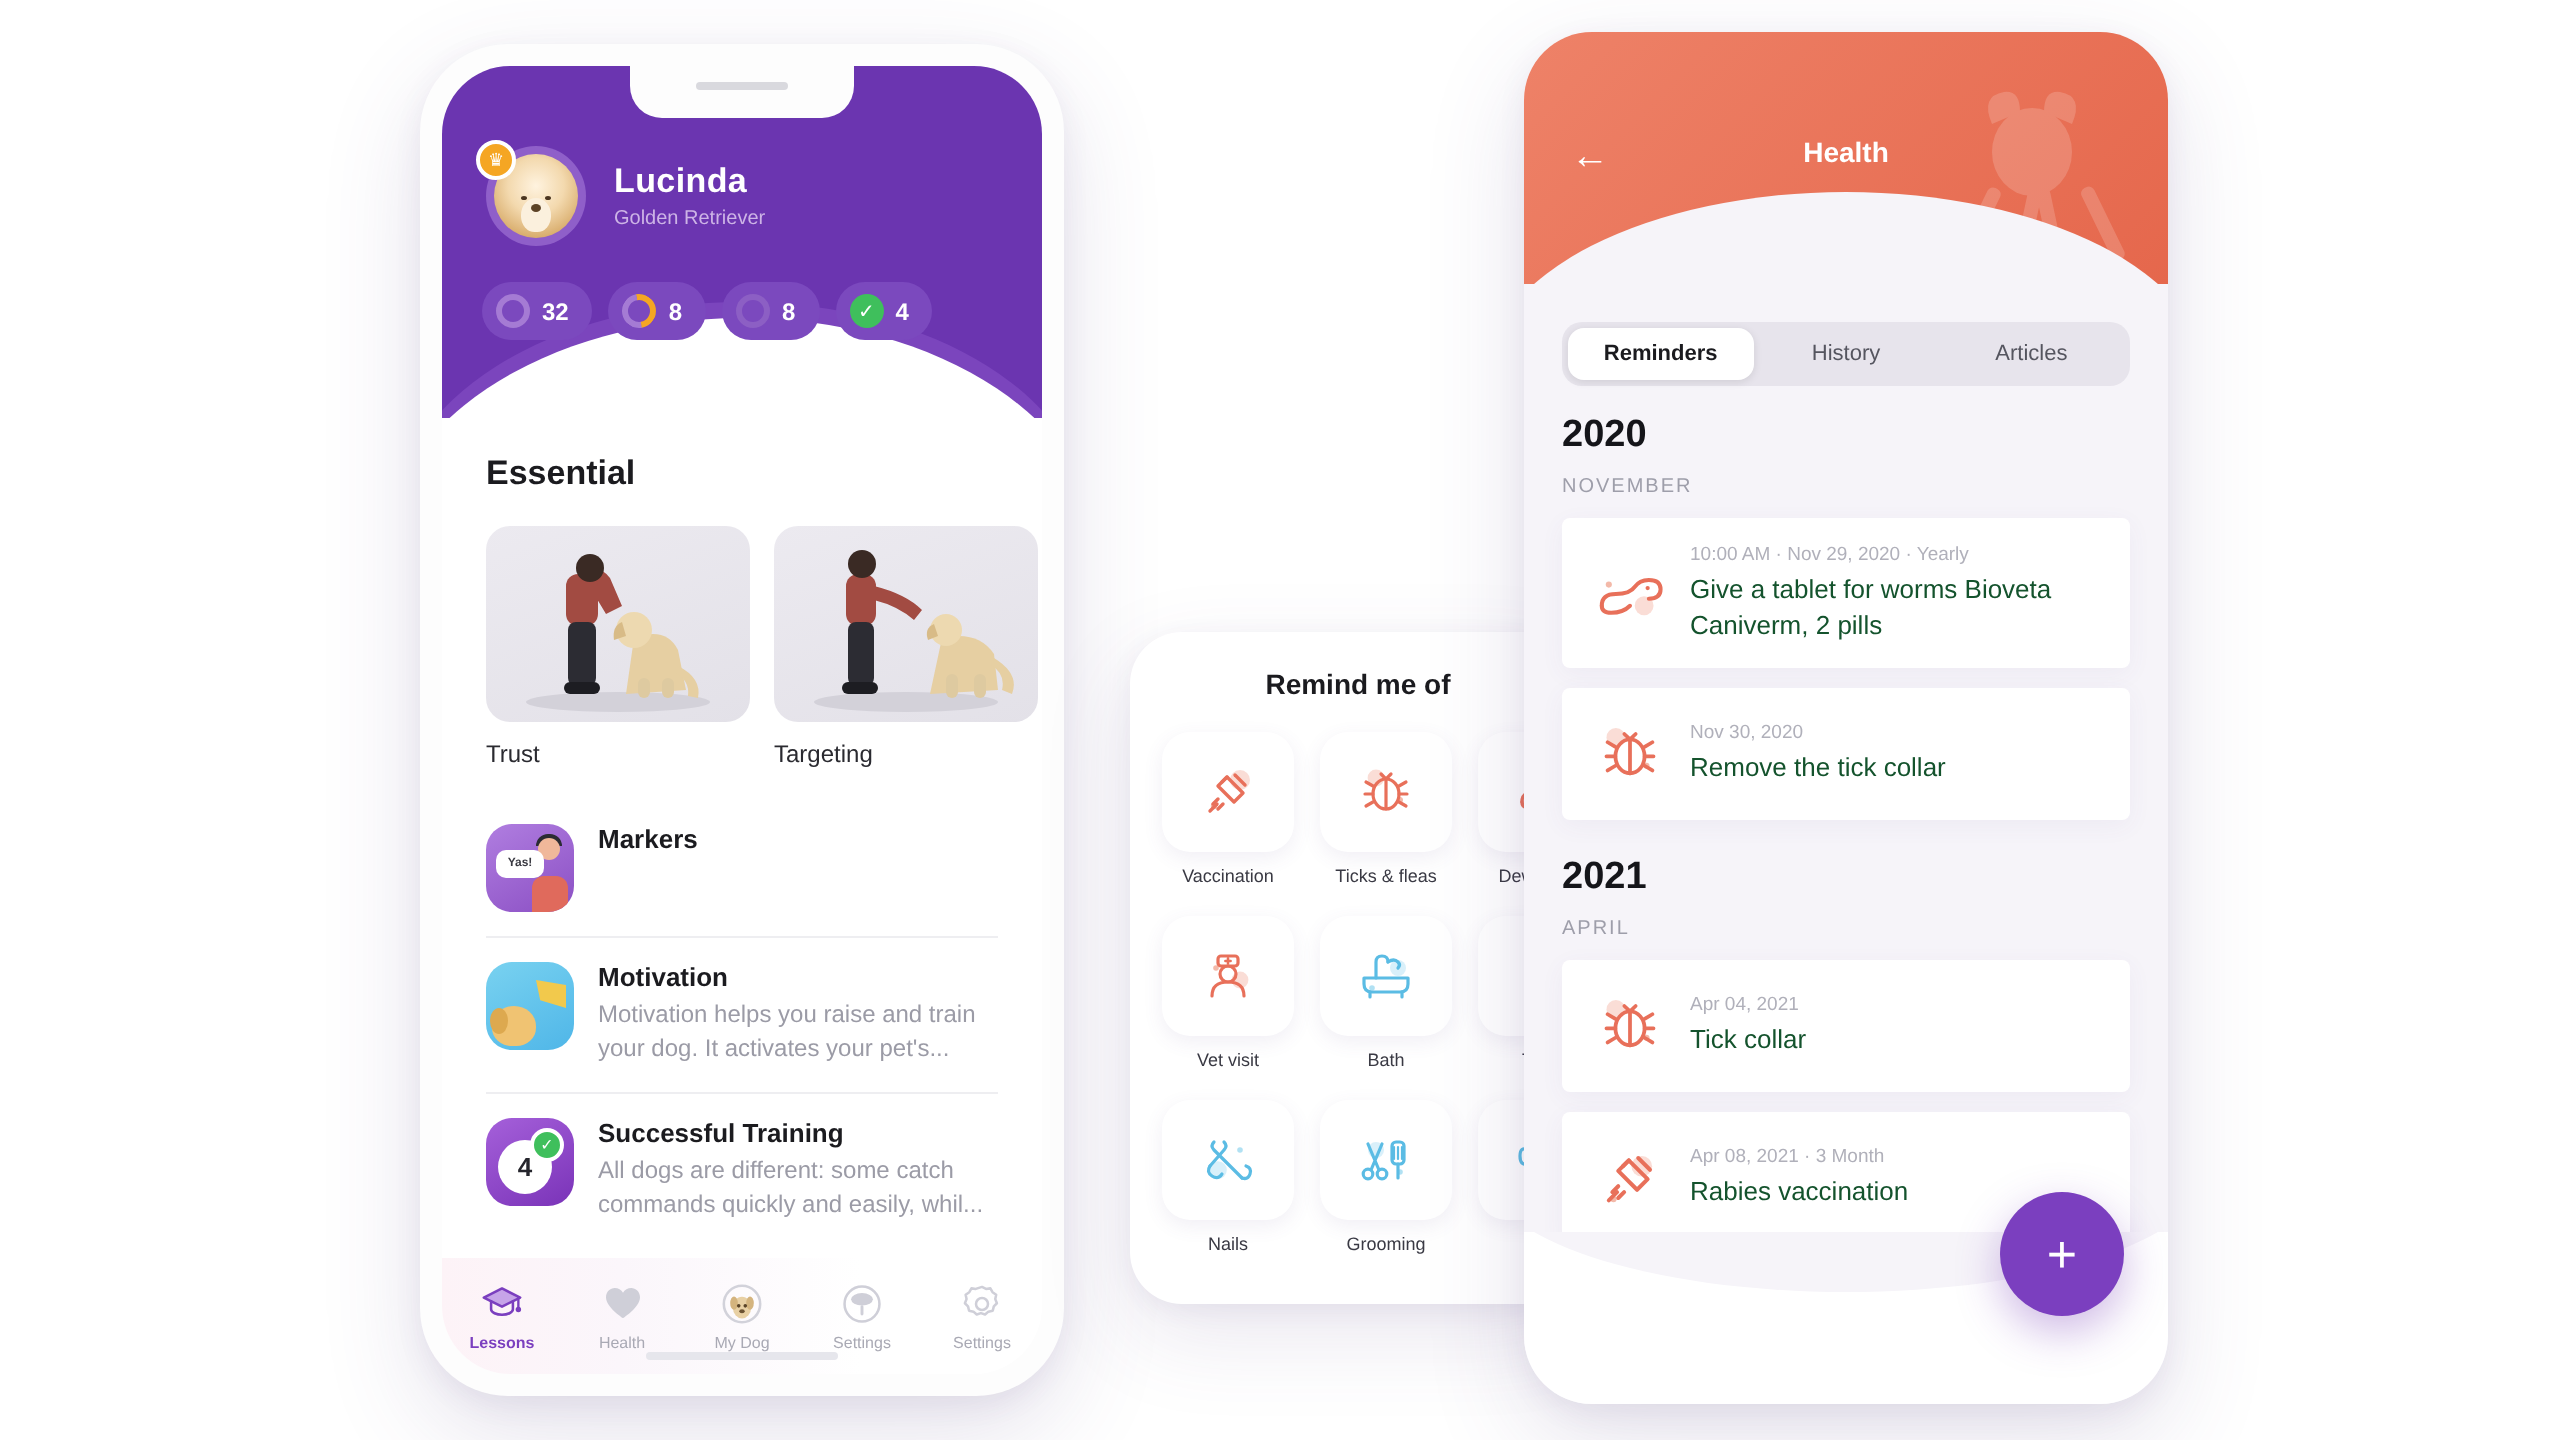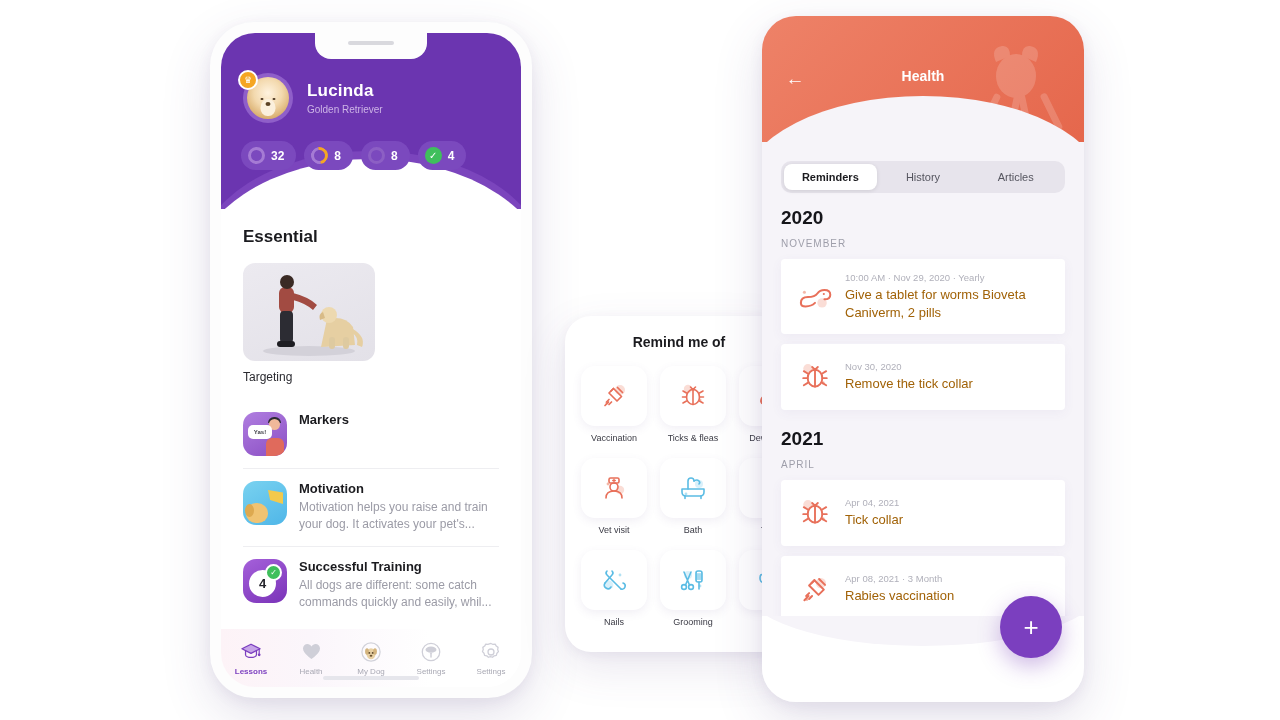--- a/index.html
+++ b/index.html
@@ -223,21 +223,21 @@
   .r-body { position: absolute; left: 0; top: 185px; width: 322px; padding: 0 19px; }
   .year { font-size: 19px; font-weight: bold; color: #15151a; margin-top: 6px; }
   .month { font-size: 10px; color: #9e9eaa; letter-spacing: 1px; margin-top: 9px; }
   .rem-card {
     display: flex; gap: 10px; align-items: center;
     background: #fff; border-radius: 4px; padding: 13px 14px; margin-top: 10px;
     box-shadow: 0 3px 12px rgba(100,80,140,0.055);
   }
   .rem-ic { width: 40px; flex: 0 0 40px; height: 40px; position: relative; }
   .rem-meta { font-size: 9.5px; color: #b0b0ba; }
-  .rem-txt { font-size: 13px; color: #a16207; line-height: 1.35; margin-top: 3px; }
+  .rem-txt { font-size: 13px; color: #14532d; line-height: 1.35; margin-top: 3px; }
   .r-bottom {
     position: absolute; left: 0; bottom: 0; width: 322px; height: 86px;
     background: #ffffff; border-radius: 0 0 34px 34px; overflow: hidden;
   }
   .r-bottom-curve {
     position: absolute; left: -6%; top: -30px; width: 112%; height: 60px;
     background: #F6F4F9; border-radius: 0 0 50% 50% / 0 0 100% 100%;
   }
   .fab {
     position: absolute; right: 22px; bottom: 44px; width: 62px; height: 62px;
@@ -292,20 +292,39 @@
             <div class="ring check">✓</div>
             <span class="stat-num">4</span>
           </div>
         </div>
       </div>
 
       <div class="sheet">
         <div class="section-title">Essential</div>
 
         <div class="lesson-grid">
+          <div class="lesson-card">
+            <div class="lesson-thumb">
+              <svg width="132" height="98" viewBox="0 0 132 98">
+                <ellipse cx="66" cy="88" rx="46" ry="5" fill="#d3d1d9"></ellipse>
+                <path d="M44 26 q10 -10 18 0 l6 14 -8 4 -6 -10 z" fill="#a24b42"></path>
+                <rect x="40" y="24" width="16" height="26" rx="6" fill="#a24b42"></rect>
+                <circle cx="52" cy="21" r="7" fill="#3a2a24"></circle>
+                <rect x="41" y="48" width="14" height="32" rx="4" fill="#2c2c33"></rect>
+                <rect x="39" y="78" width="18" height="6" rx="3" fill="#1d1d22"></rect>
+                <path d="M74 56 q16 -6 22 6 l4 20 -30 2 z" fill="#e6cfa2"></path>
+                <circle cx="74" cy="52" r="9" fill="#edd9b0"></circle>
+                <path d="M68 48 q-5 2 -4 9 l6 -2 z" fill="#d8bb87"></path>
+                <path d="M96 70 q12 6 10 16 l-5 -1 q1 -8 -7 -12 z" fill="#e6cfa2"></path>
+                <rect x="76" y="76" width="6" height="10" rx="3" fill="#decaa0"></rect>
+                <rect x="88" y="76" width="6" height="10" rx="3" fill="#decaa0"></rect>
+              </svg>
+            </div>
+            <div class="lesson-label">Trust</div>
+          </div>
           <div class="lesson-card">
             <div class="lesson-thumb">
               <svg width="132" height="98" viewBox="0 0 132 98">
                 <ellipse cx="66" cy="88" rx="46" ry="5" fill="#d3d1d9"></ellipse>
                 <rect x="36" y="24" width="15" height="26" rx="6" fill="#a24b42"></rect>
                 <circle cx="44" cy="19" r="7" fill="#3a2a24"></circle>
                 <path d="M50 30 q16 4 24 12 l-4 5 q-8 -7 -20 -10 z" fill="#a24b42"></path>
                 <rect x="37" y="48" width="13" height="32" rx="4" fill="#2c2c33"></rect>
                 <rect x="34" y="78" width="18" height="6" rx="3" fill="#1d1d22"></rect>
                 <path d="M84 56 q18 -4 26 8 l2 18 -34 2 z" fill="#e6cfa2"></path>

